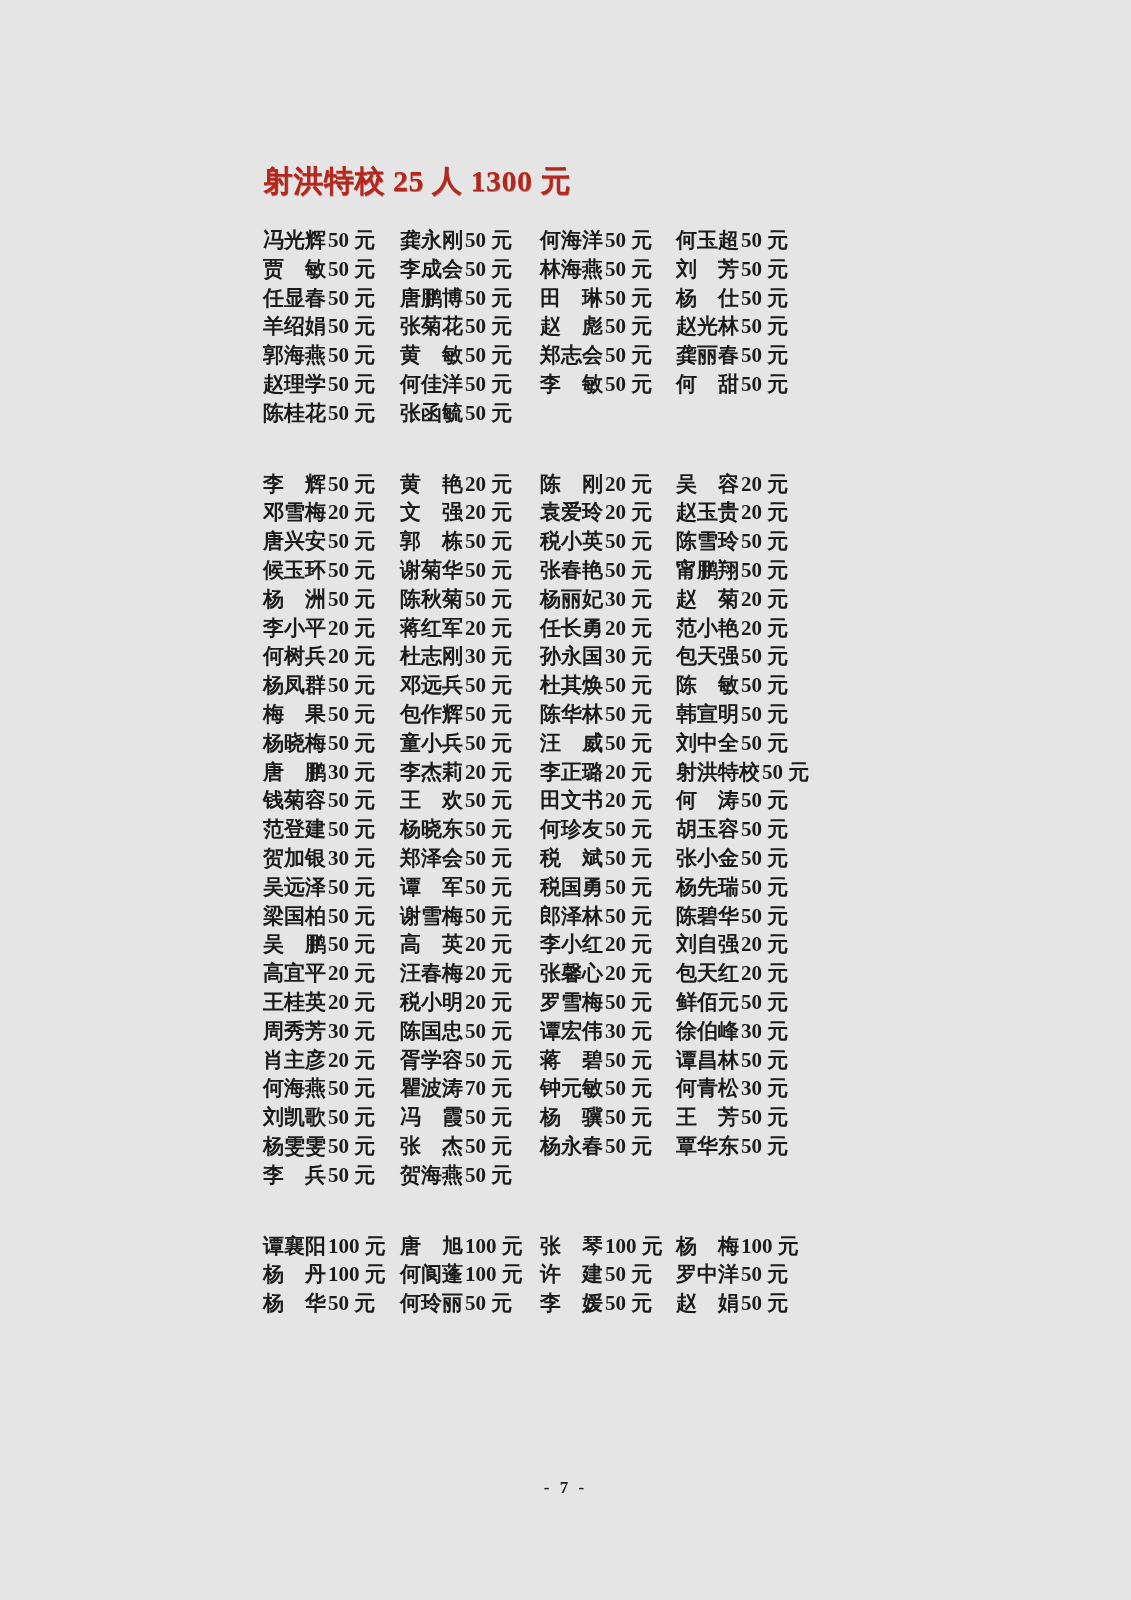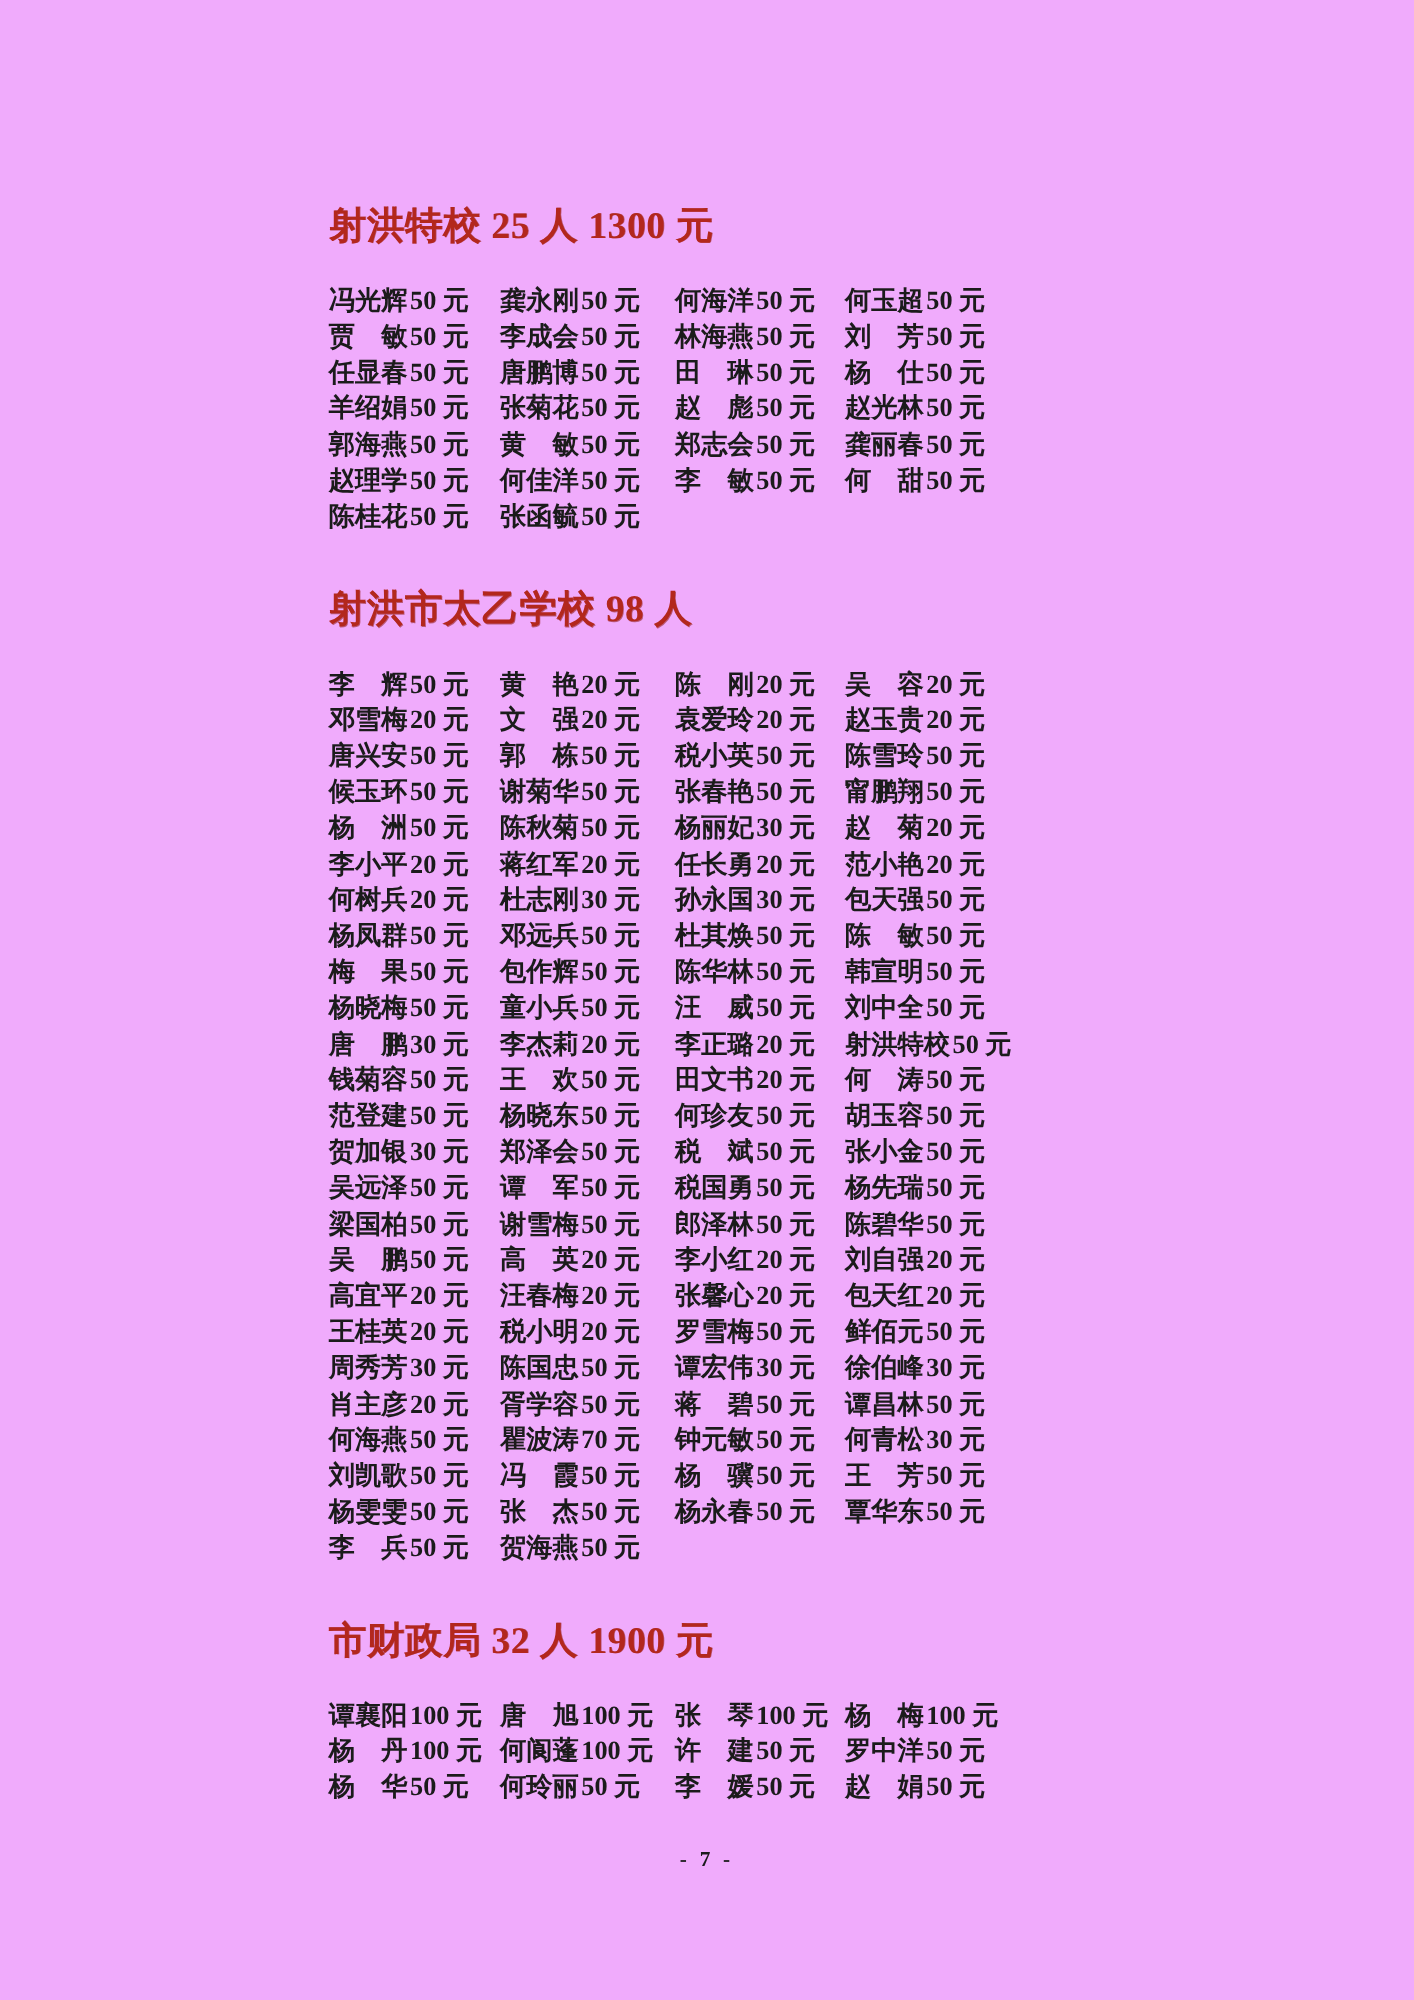--- a/index.html
+++ b/index.html
@@ -44,21 +44,21 @@
     width: 1131px;
     top: 1478px;
     text-align: center;
     font-size: 17px;
     letter-spacing: 3px;
   }
 </style>
 </head>
 <body>
 
-<div class="page" style="background: #f0abfc; color: rgb(27, 27, 27);">
+<div class="page" style="background: #e5e5e5; color: rgb(27, 27, 27);">
   <div class="content">
     <div id="sections">
   <section class="section">
     <h2 class="section-title" style="color: rgb(179, 39, 29);">射洪特校 25 人 1300 元</h2>
     <div class="donor-list">
   <span class="entry"><span>冯光辉</span><span class="amt">50 元</span></span>
 
   <span class="entry"><span>龚永刚</span><span class="amt">50 元</span></span>
 
   <span class="entry"><span>何海洋</span><span class="amt">50 元</span></span>
@@ -105,21 +105,20 @@
 
   <span class="entry"><span>何　甜</span><span class="amt">50 元</span></span>
 
   <span class="entry"><span>陈桂花</span><span class="amt">50 元</span></span>
 
   <span class="entry"><span>张函毓</span><span class="amt">50 元</span></span>
 </div>
   </section>
 
   <section class="section">
-    <h2 class="section-title" style="color: rgb(179, 39, 29);">射洪市太乙学校 98 人</h2>
     <div class="donor-list">
   <span class="entry"><span>李　辉</span><span class="amt">50 元</span></span>
 
   <span class="entry"><span>黄　艳</span><span class="amt">20 元</span></span>
 
   <span class="entry"><span>陈　刚</span><span class="amt">20 元</span></span>
 
   <span class="entry"><span>吴　容</span><span class="amt">20 元</span></span>
 
   <span class="entry"><span>邓雪梅</span><span class="amt">20 元</span></span>
@@ -306,21 +305,20 @@
 
   <span class="entry"><span>覃华东</span><span class="amt">50 元</span></span>
 
   <span class="entry"><span>李　兵</span><span class="amt">50 元</span></span>
 
   <span class="entry"><span>贺海燕</span><span class="amt">50 元</span></span>
 </div>
   </section>
 
   <section class="section">
-    <h2 class="section-title" style="color: rgb(179, 39, 29);">市财政局 32 人 1900 元</h2>
     <div class="donor-list">
   <span class="entry"><span>谭襄阳</span><span class="amt">100 元</span></span>
 
   <span class="entry"><span>唐　旭</span><span class="amt">100 元</span></span>
 
   <span class="entry"><span>张　琴</span><span class="amt">100 元</span></span>
 
   <span class="entry"><span>杨　梅</span><span class="amt">100 元</span></span>
 
   <span class="entry"><span>杨　丹</span><span class="amt">100 元</span></span>

